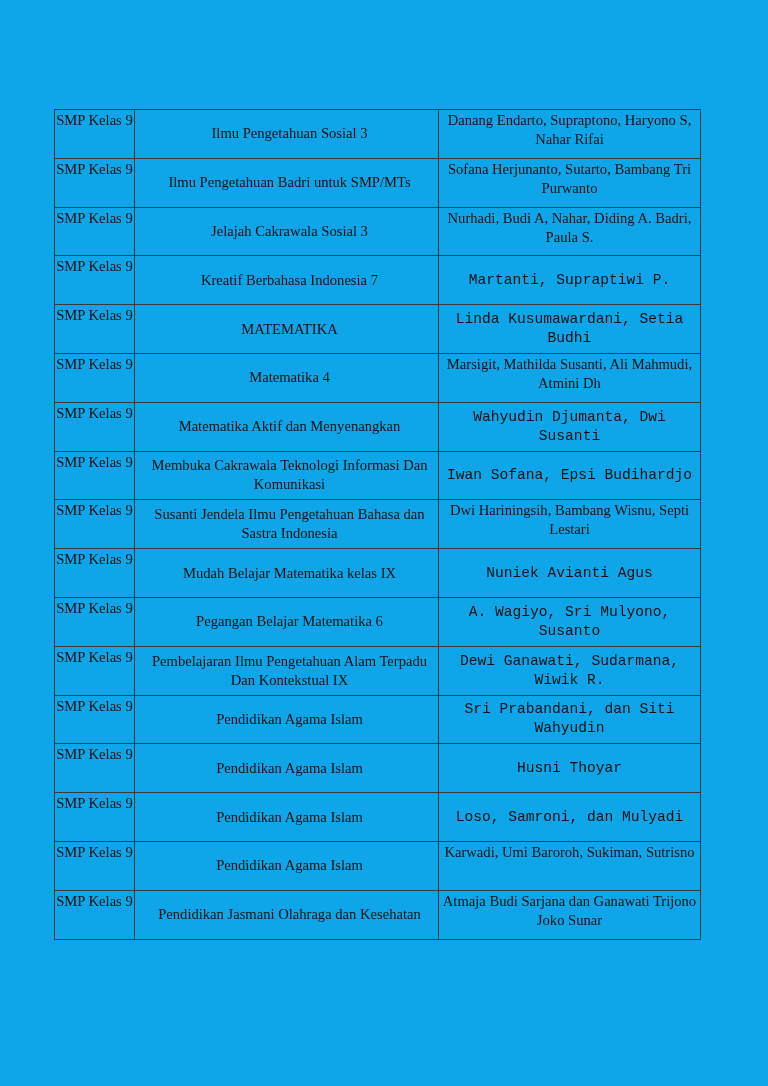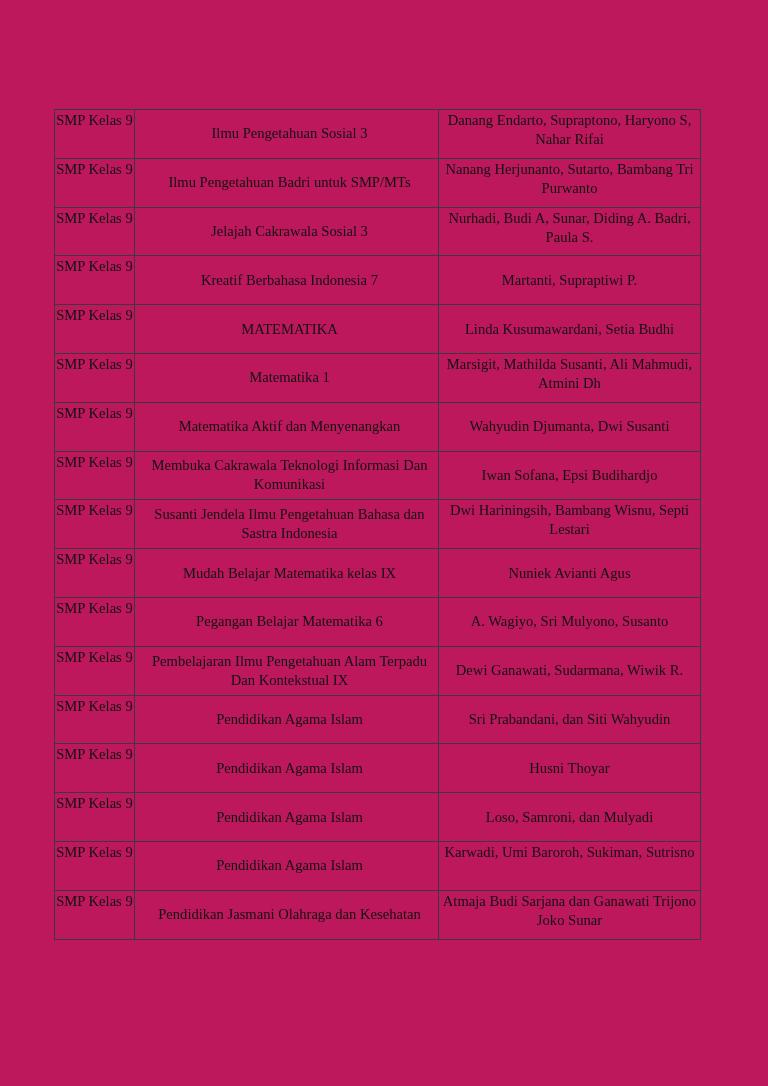--- a/index.html
+++ b/index.html
@@ -14,21 +14,21 @@
       overflow: hidden;
       font-family: "Liberation Serif", "DejaVu Serif", serif;
       color: #111111;
     }
     .page {
       position: absolute;
       left: 0;
       top: 0;
       width: 768px;
       height: 1086px;
-      background: #be185d;
+      background: #0ea5e9;
     }
     table.book-table {
       position: absolute;
       left: 54px;
       top: 109px;
       width: 646px;
       border-collapse: collapse;
       table-layout: fixed;
     }
     table.book-table td {
@@ -52,20 +52,21 @@
       padding-top: 0;
       padding-left: 9px;
     }
     table.book-table td.col-author {
       vertical-align: top;
       padding-top: 1px;
     }
     table.book-table td.col-author.single {
       vertical-align: middle;
       padding-top: 0;
+      font-family: Liberation Mono, monospace;
     }
     col.c1 { width: 80px; }
     col.c2 { width: 304px; }
     col.c3 { width: 262px; }
   </style>
 </head>
 <body>
 
 <div class="page">
   <table class="book-table">
@@ -76,40 +77,40 @@
     </colgroup>
     <tbody id="table-body">
       <tr>
         <td class="col-level">SMP Kelas 9</td>
         <td class="col-title">Ilmu Pengetahuan Sosial 3</td>
         <td class="col-author">Danang Endarto, Supraptono, Haryono S, Nahar Rifai</td>
       </tr>
       <tr>
         <td class="col-level">SMP Kelas 9</td>
         <td class="col-title">Ilmu Pengetahuan Badri untuk SMP/MTs</td>
-        <td class="col-author">Nanang Herjunanto, Sutarto, Bambang Tri Purwanto</td>
+        <td class="col-author">Sofana Herjunanto, Sutarto, Bambang Tri Purwanto</td>
       </tr>
       <tr>
         <td class="col-level">SMP Kelas 9</td>
         <td class="col-title">Jelajah Cakrawala Sosial 3</td>
-        <td class="col-author">Nurhadi, Budi A, Sunar, Diding A. Badri, Paula S.</td>
+        <td class="col-author">Nurhadi, Budi A, Nahar, Diding A. Badri, Paula S.</td>
       </tr>
       <tr>
         <td class="col-level">SMP Kelas 9</td>
         <td class="col-title">Kreatif Berbahasa Indonesia 7</td>
         <td class="col-author single">Martanti, Supraptiwi P.</td>
       </tr>
       <tr>
         <td class="col-level">SMP Kelas 9</td>
         <td class="col-title">MATEMATIKA</td>
         <td class="col-author single">Linda Kusumawardani, Setia Budhi</td>
       </tr>
       <tr>
         <td class="col-level">SMP Kelas 9</td>
-        <td class="col-title">Matematika 1</td>
+        <td class="col-title">Matematika 4</td>
         <td class="col-author">Marsigit, Mathilda Susanti, Ali Mahmudi, Atmini Dh</td>
       </tr>
       <tr>
         <td class="col-level">SMP Kelas 9</td>
         <td class="col-title">Matematika Aktif dan Menyenangkan</td>
         <td class="col-author single">Wahyudin Djumanta, Dwi Susanti</td>
       </tr>
       <tr>
         <td class="col-level">SMP Kelas 9</td>
         <td class="col-title">Membuka Cakrawala Teknologi Informasi Dan Komunikasi</td>

